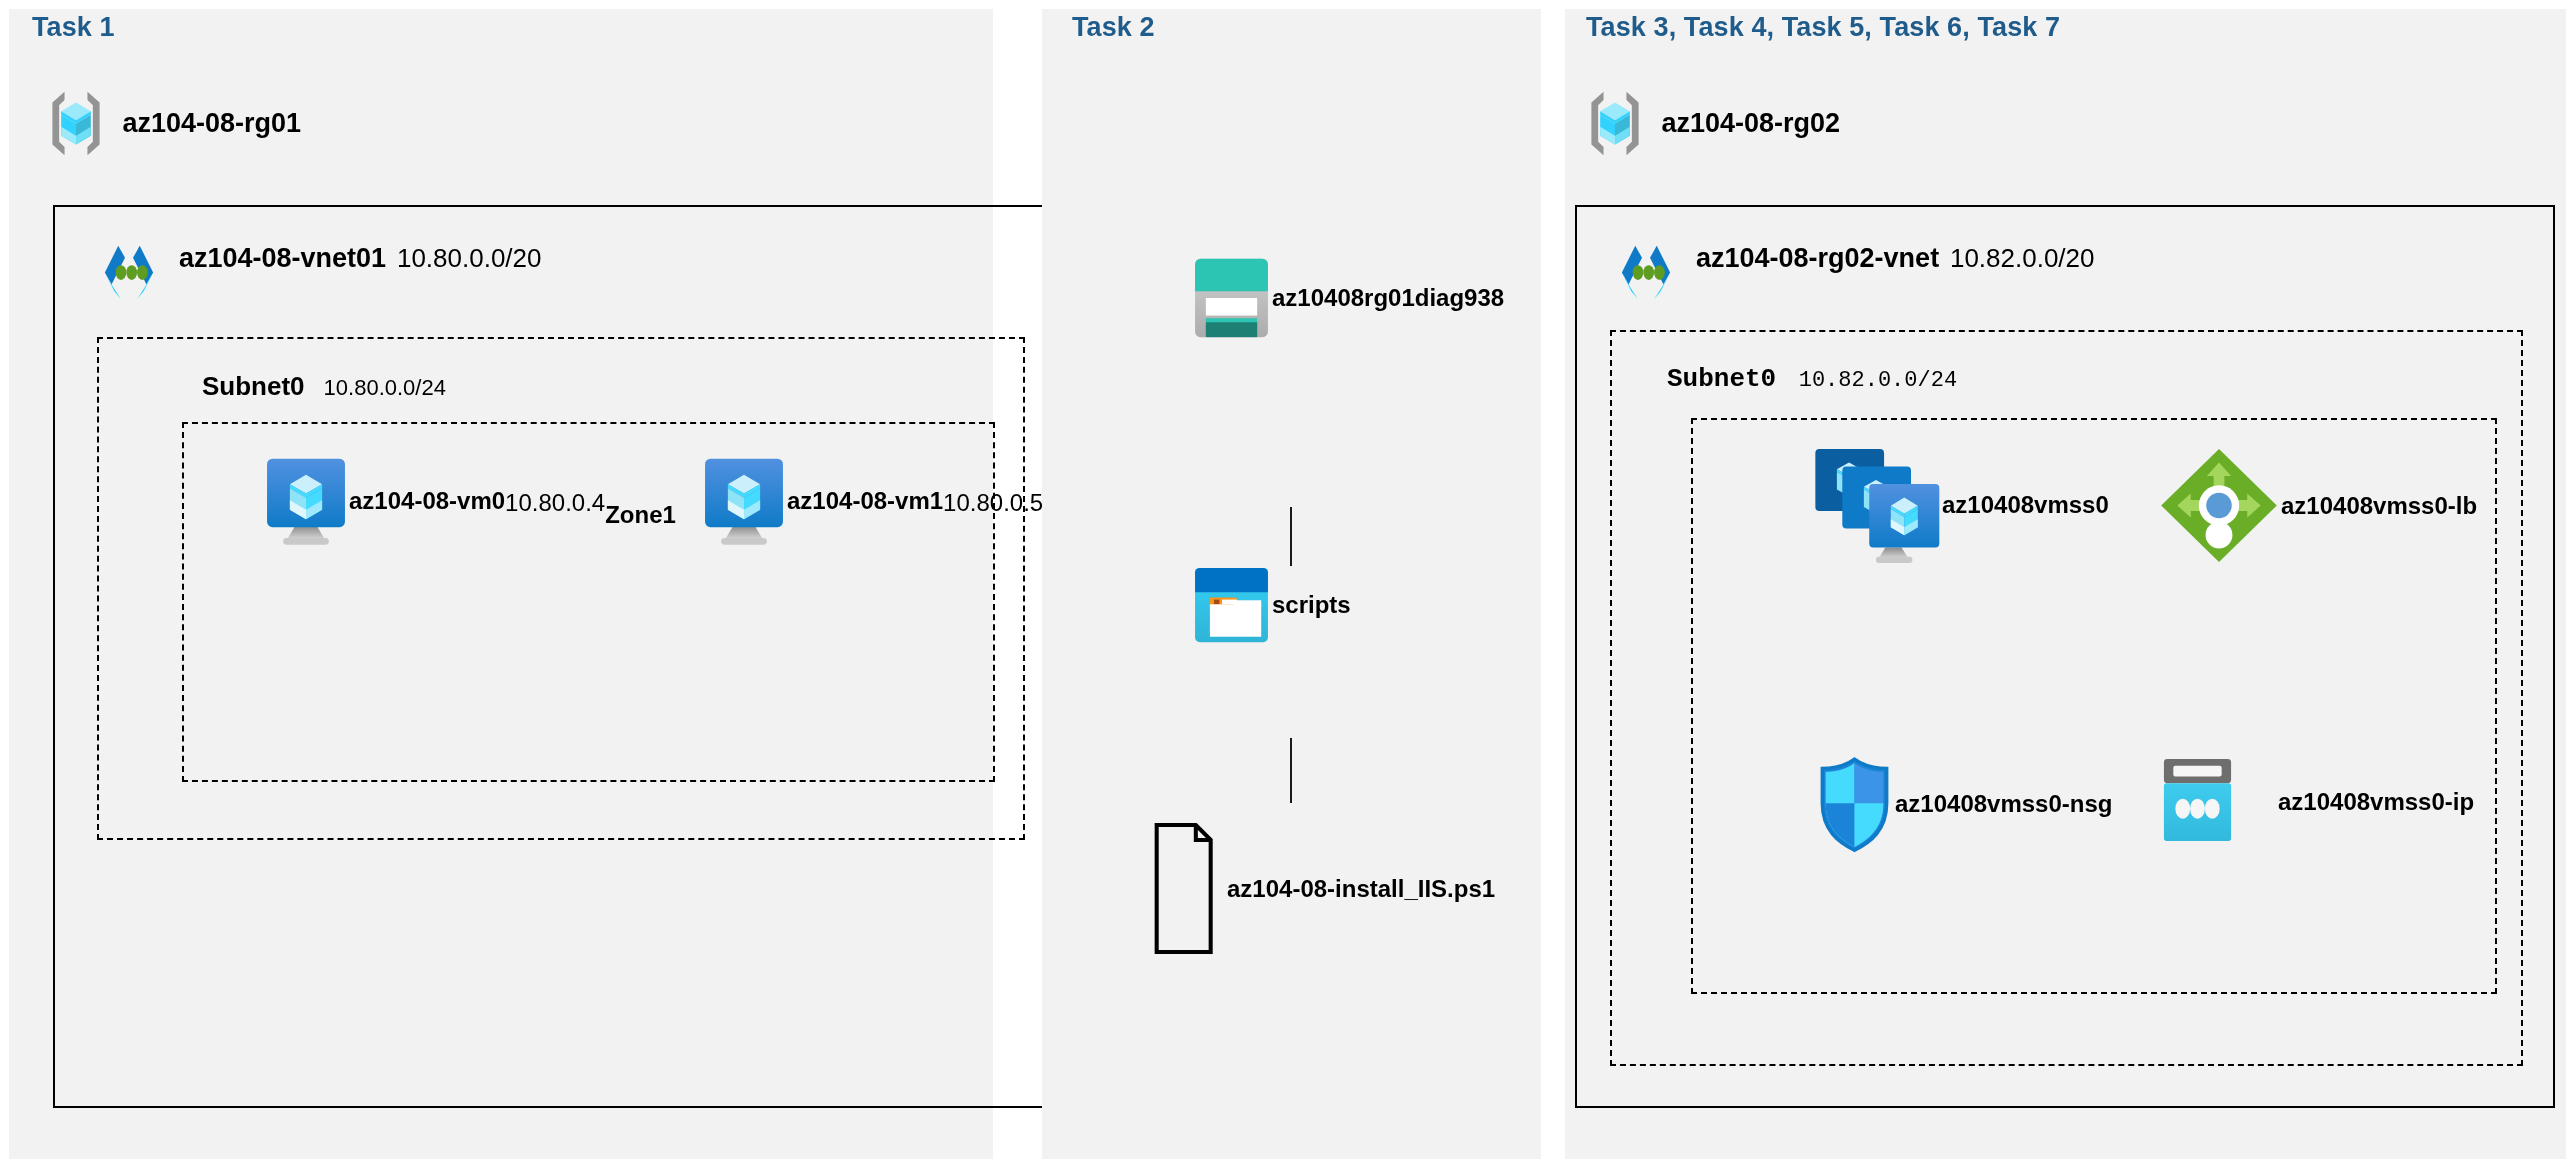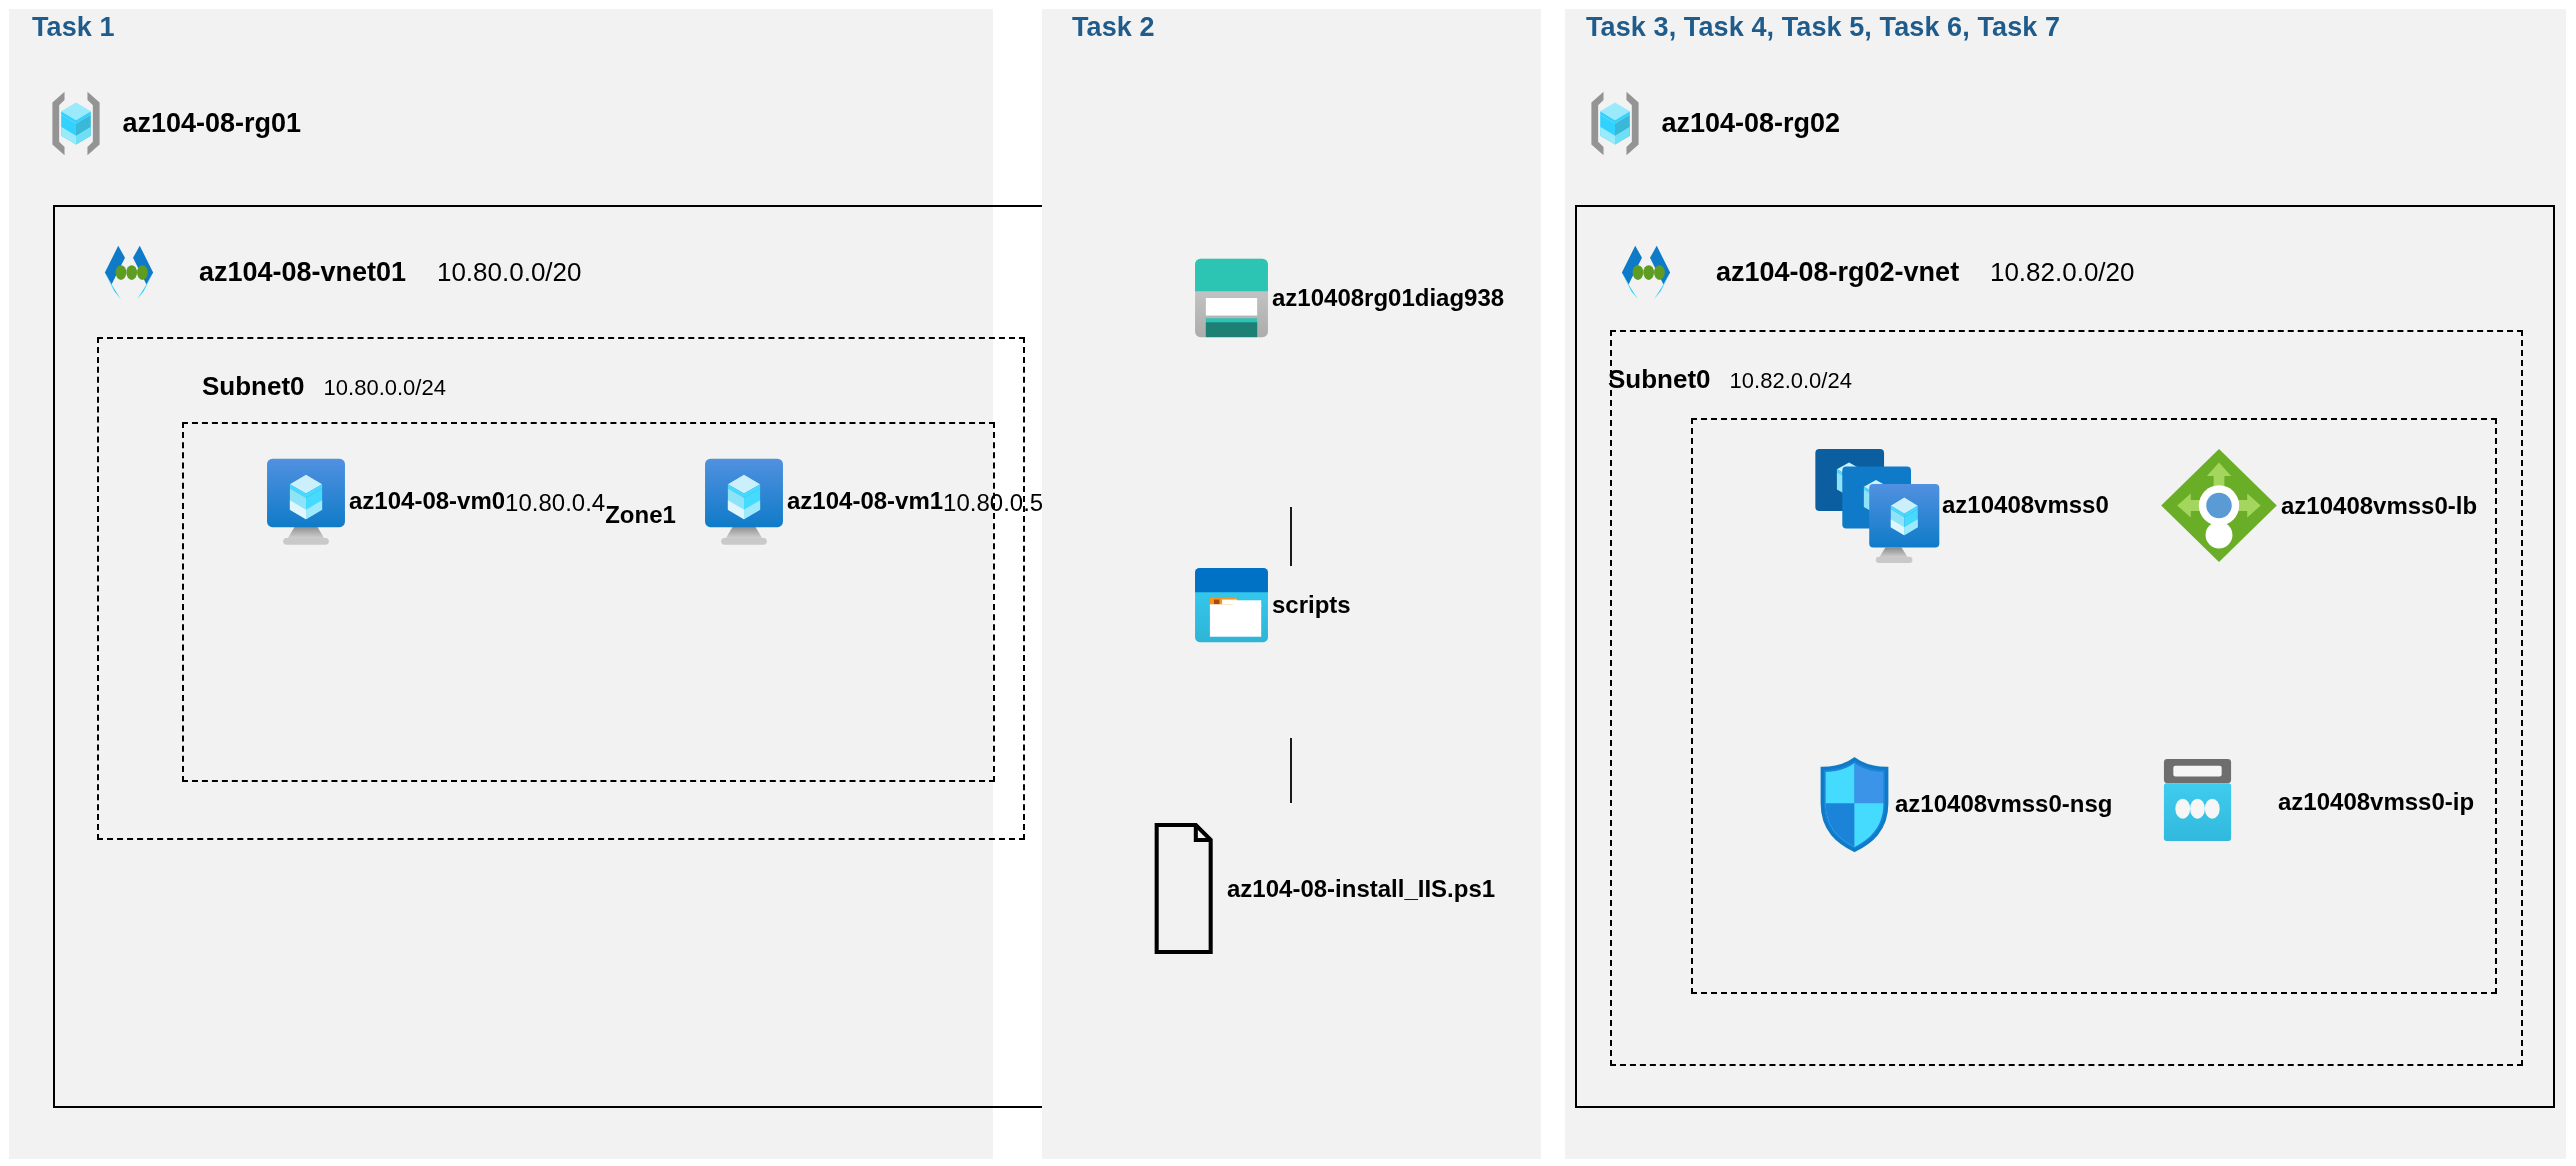--- a/index.html
+++ b/index.html
@@ -10,21 +10,21 @@
   }
   .panel{position:absolute;background:#F2F2F2;}
   .task-label{
     position:absolute;font-weight:bold;font-size:27px;color:#1F5C8B;
     letter-spacing:0.1px;white-space:nowrap;
   }
   .rg-row{position:absolute;display:flex;align-items:center;}
   .rg-name{font-weight:bold;font-size:27px;margin-left:17.5px;white-space:nowrap;}
   .solidbox{position:absolute;border:2.7px solid #000;background:transparent;}
   .dashbox{position:absolute;border:2.7px dashed #000;background:transparent;}
-  .vnet-row{position:absolute;display:flex;align-items:center;white-space:nowrap;gap:20px;}
+  .vnet-row{position:absolute;display:flex;white-space:nowrap;}
   .vnet-name{font-weight:bold;font-size:27px;margin-left:15px;}
   .vnet-cidr{font-weight:normal;font-size:26px;margin-left:10.8px;}
   .subnet-row{position:absolute;white-space:nowrap;}
   .subnet-name{font-weight:bold;font-size:26px;}
   .subnet-cidr{font-weight:normal;font-size:22px;margin-left:16px;}
   .node{position:absolute;display:flex;flex-direction:row;align-items:center;}
   .node-label{font-weight:bold;font-size:24px;white-space:nowrap;text-align:center;}
   .node-sub{font-weight:normal;font-size:24px;white-space:nowrap;text-align:center;margin-top:4px;}
   .node-zone{font-weight:bold;font-size:24px;white-space:nowrap;text-align:center;margin-top:28px;}
   .connector{position:absolute;background:#1a1a1a;width:2px;}
@@ -233,21 +233,21 @@
       <ellipse cx="56" cy="44" rx="8" ry="11" fill="#5E9C22"></ellipse>
       <ellipse cx="72" cy="44" rx="8" ry="11" fill="#5E9C22"></ellipse>
     </svg>
   </span>
   <span class="vnet-name">az104-08-rg02-vnet</span>
   <span class="vnet-cidr">10.82.0.0/20</span>
 </div>
 
 <div class="dashbox" style="left:1610px;top:330px;width:909px;height:732px;"></div>
 
-<div class="subnet-row" style="left:1608px;top:364px;">
+<div class="subnet-row" style="left:1667px;top:364px;font-family:Liberation Mono, monospace;">
   <span class="subnet-name">Subnet0</span>
   <span class="subnet-cidr">10.82.0.0/24</span>
 </div>
 
 <div class="dashbox" style="left:1691px;top:418px;width:802px;height:572px;"></div>
 
 <div class="node" style="left:1814px;top:445px;width:276px;">
   <span>
     <svg width="128" height="120" viewBox="0 0 190 178">
       <defs>

